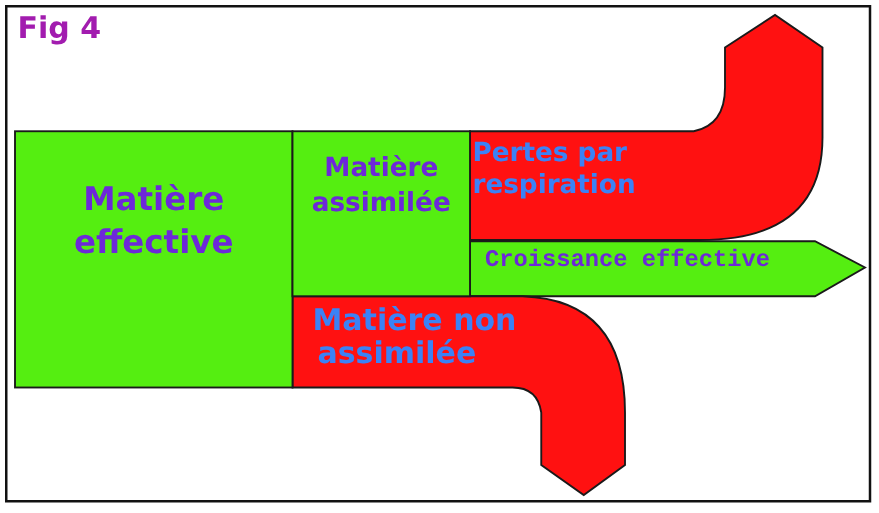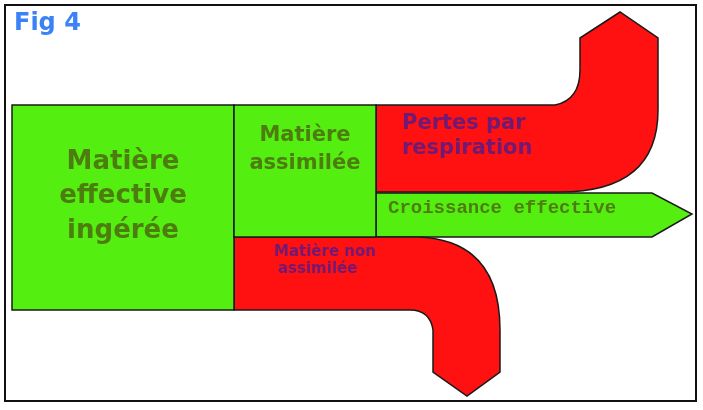--- a/index.html
+++ b/index.html
@@ -1,22 +1,22 @@
 <!DOCTYPE html>
 <html><head>
 <meta charset="utf-8">
 <style>
   html,body{margin:0;padding:0;background:#fff;}
   body{width:703px;height:410px;position:relative;overflow:hidden;font-family:"DejaVu Sans","Liberation Sans",sans-serif;}
   .frame{position:absolute;left:4px;top:4px;width:693px;height:398px;border:2px solid #111;box-sizing:border-box;background:#fff;}
-  .fig-title{position:absolute;left:14px;top:8px;font-weight:bold;font-size:24px;color:#3b82f6;font-family:"DejaVu Sans",sans-serif;}
+  .fig-title{position:absolute;left:14px;top:8px;font-weight:bold;font-size:24px;color:#a21caf;font-family:"DejaVu Sans",sans-serif;}
   svg{position:absolute;left:0;top:0;}
   .lbl{position:absolute;font-weight:bold;line-height:1.05;font-family:"DejaVu Sans",sans-serif;}
-  .dark{color:#4d7c0f;}
-  .red-txt{color:#701a75;margin-left:24px;}
+  .dark{color:#6d28d9;}
+  .red-txt{color:#3b82f6;}
 </style>
 </head>
 <body>
 
 <div class="frame"></div>
 
 <svg width="703" height="410">
 
   <path d="M376 105 L555 105 Q580 100 580 70 L580 38 L620 12 L658 38 L658 110 Q658 192 560 192 L376 192 Z" fill="#ff1111" stroke="#1a1a1a" stroke-width="1.5"></path>
 
@@ -27,31 +27,30 @@
   <rect x="12" y="105" width="222" height="205" fill="#55ee11" stroke="#1a1a1a" stroke-width="1.5"></rect>
 
   <rect x="234" y="105" width="142" height="132" fill="#55ee11" stroke="#1a1a1a" stroke-width="1.5"></rect>
 </svg>
 
 <div class="fig-title">Fig 4</div>
 
 <div class="lbl dark" style="left:12px;top:143px;width:222px;text-align:center;font-size:26px;line-height:1.32;">
   <div>Matière</div>
   <div>effective</div>
-  <div>ingérée</div>
 </div>
 
 <div class="lbl dark" style="left:234px;top:120px;width:142px;text-align:center;font-size:21px;line-height:1.35;">
   <div>Matière</div>
   <div>assimilée</div>
 </div>
 
 <div class="lbl red-txt" style="left:378px;top:110px;font-size:21px;line-height:1.2;">
   <div>Pertes par</div>
   <div>respiration</div>
 </div>
 
 <div class="lbl dark" style="left:388px;top:199px;font-size:19px;font-family:Liberation Mono, monospace;">Croissance effective</div>
 
-<div class="lbl red-txt" style="left:250px;top:243px;font-size:15px;line-height:1.1;">
+<div class="lbl red-txt" style="left:250px;top:243px;font-size:24px;line-height:1.1;">
   <div>Matière non</div>
   <div style="padding-left:4px;">assimilée</div>
 </div>
 
 </body></html>

